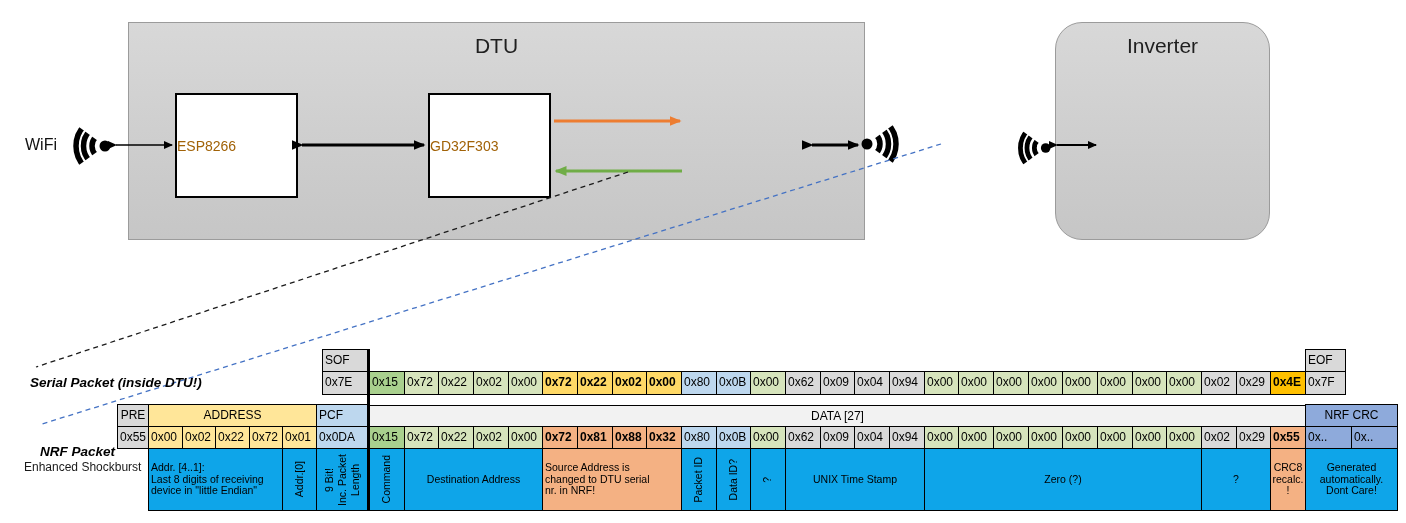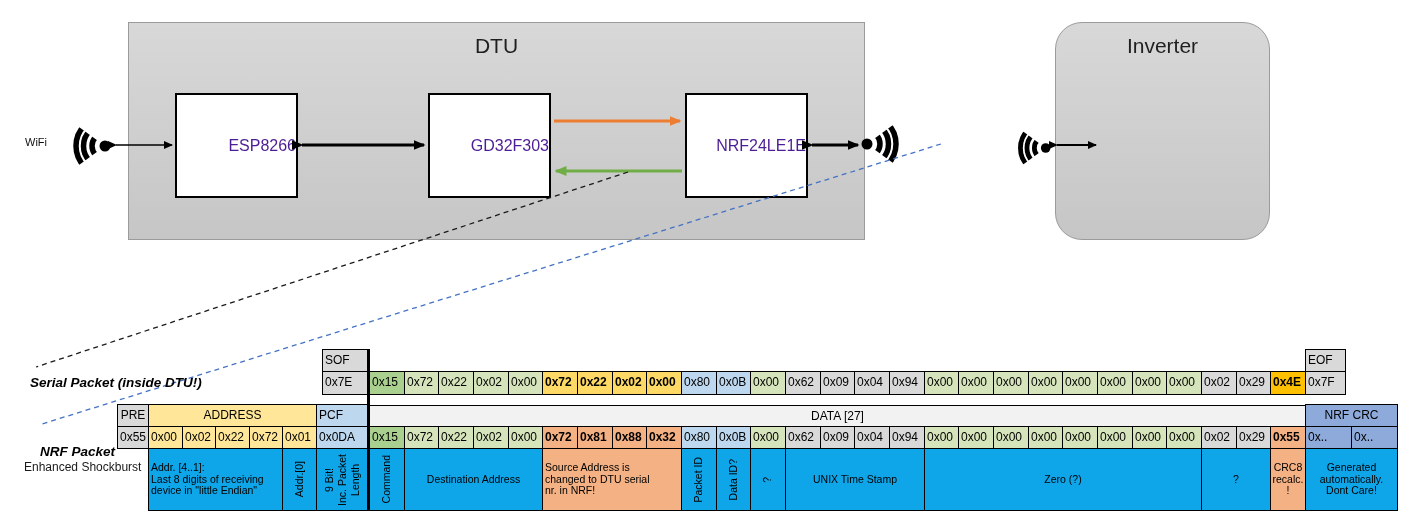--- a/index.html
+++ b/index.html
@@ -9,22 +9,22 @@
   }
   .absbox { position:absolute; box-sizing:border-box; }
   
   .group-box {
     background:linear-gradient(180deg,#d8d8d8 0%,#cdcdcd 60%,#c6c6c6 100%);
     border:1px solid #9b9b9b;
   }
   .group-title { position:absolute; top:11px; left:0; right:0; text-align:center;
     font-size:21px; color:#1f1f1f; }
   .comp-box { background:#fff; border:2.5px solid #000; display:flex;
-    align-items:center; justify-content:flex-end; font-size:16px; color:#4c1d95; }
-  .wifi-label { font-size:11px; color:#111; }
+    align-items:center; justify-content:flex-start; font-size:14px; color:#a16207; }
+  .wifi-label { font-size:16px; color:#111; }
   
   .cell {
     position:absolute; box-sizing:border-box; border:1px solid #000;
     font-size:12px; color:#000; display:flex; align-items:center;
     padding-left:2px; overflow:hidden; background:#fff; line-height:1.12;
   }
   .cell.center { justify-content:center; padding-left:0; text-align:center; }
   .cell.bold { font-weight:700; }
   .cell.pre-line { white-space:pre-line; font-size:10.5px; }
   .cell.ann { align-items:center; }
@@ -53,23 +53,20 @@
 <div id="canvas">
 
   <div class="absbox group-box" style="left:128px;top:22px;width:737px;height:218px;">
     <div class="group-title">DTU</div>
   </div>
   <div class="absbox comp-box" style="left:175px;top:93px;width:123px;height:105px;">
     <span>ESP8266</span>
   </div>
   <div class="absbox comp-box" style="left:428px;top:93px;width:123px;height:105px;">
     <span>GD32F303</span>
-  </div>
-  <div class="absbox comp-box" style="left:685px;top:93px;width:123px;height:105px;">
-    <span>NRF24LE1E</span>
   </div>
 
   <div class="absbox group-box" style="left:1055px;top:22px;width:215px;height:218px;border-radius:27px;">
     <div class="group-title">Inverter</div>
   </div>
 
   <div class="absbox wifi-label" style="left:25px;top:136px;">WiFi</div>
 
   <svg class="overlay" style="left:60px;top:115px;" width="54" height="62" viewBox="0 0 54 62">
     <defs>

